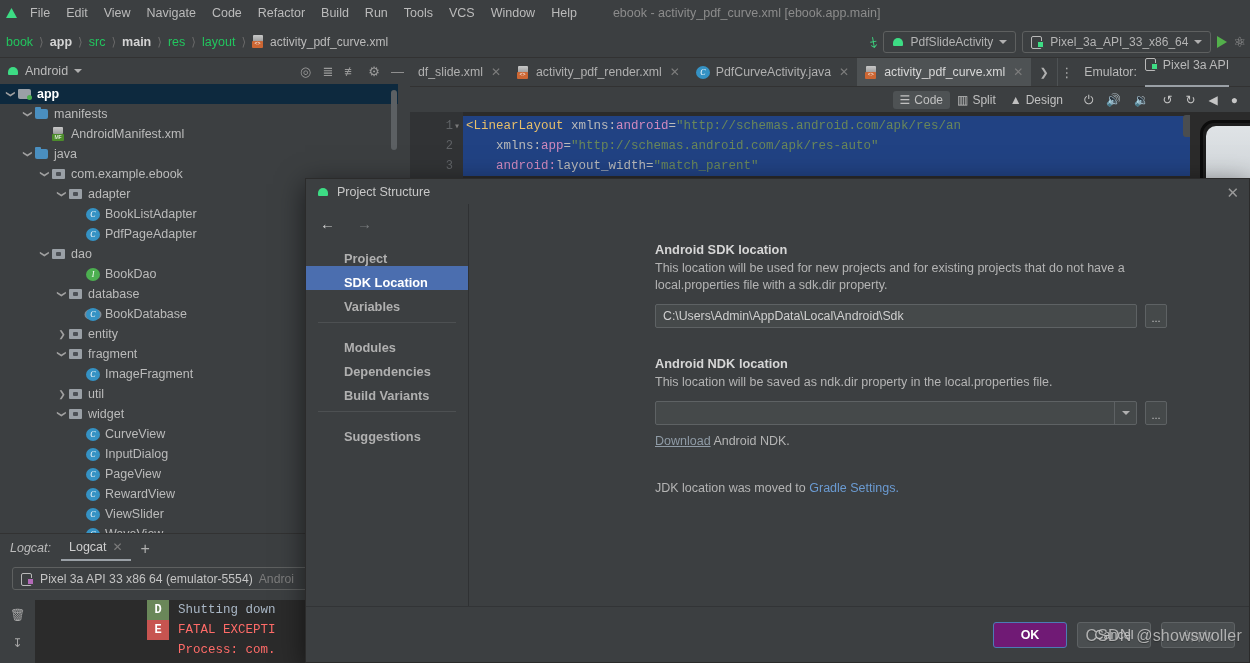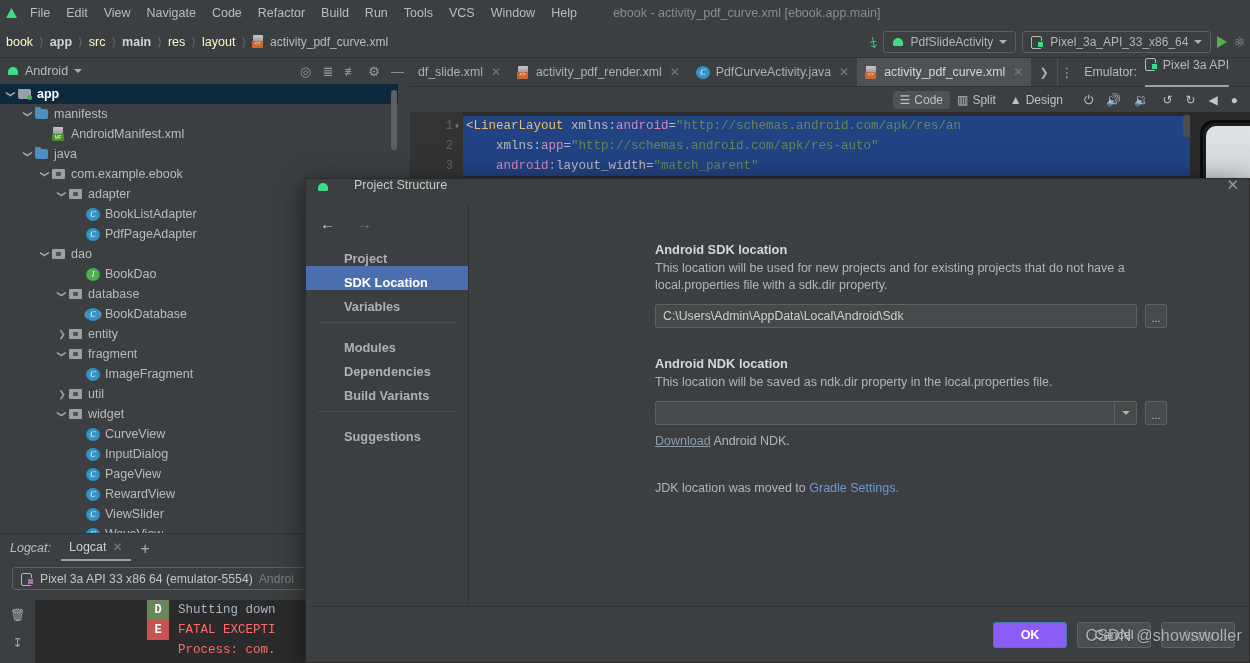--- a/index.html
+++ b/index.html
@@ -30,21 +30,21 @@
   }
 
   
   .navbar {
     position: absolute; left: 0; top: 26px; width: 1250px; height: 32px;
     background: #3c3f41;
     border-bottom: 1px solid #323232;
     display: flex; align-items: center;
   }
   .crumbs { display: flex; align-items: center; padding-left: 4px; }
-  .crumb { font-size: 12.5px; color: #fef9c3; padding: 0 2px;}
+  .crumb { font-size: 12.5px; color: #22c55e; padding: 0 2px;}
   .crumb.bold { color: #d4d4d4; font-weight: bold; }
   .crumb-sep { color: #6a6a6a; padding: 0 4px; font-size: 12px; }
   .crumb-file { display: flex; align-items: center; gap: 5px; color: #bbbbbb; padding-left:2px;}
   .xmlico {
     width: 13px; height: 13px; position: relative; display:inline-block;
   }
   .xmlico:before {
     content:""; position:absolute; left:1px; top:0; width:10px; height:7px;
     background: linear-gradient(#c8c8c8,#9a9a9a); border-radius:1px;
   }
@@ -225,21 +225,21 @@
   .lc-txt.d { color:#a9b7c6; }
   .lc-txt.e { color:#ff6b68; }
 
   
   .dialog {
     position:absolute; left:305px; top:178px; width:945px; height:485px;
     background:#3c3f41; border:1px solid #2b2b2b;
     box-shadow: 0 6px 26px rgba(0,0,0,0.55);
   }
   .dlg-title {
-    height:25px; display:flex; align-items:flex-end; gap:25px; padding:13px 10px;
+    height:25px; display:flex; align-items:center; gap:8px; padding:13px 10px;
     font-size:12.5px; color:#c8c8c8;
   }
   .dlg-close { margin-left:auto; color:#9a9a9a; font-size:15px; line-height:1; }
   .dlg-body { position:absolute; left:0; top:25px; right:0; bottom:56px; display:flex; }
   .dlg-side {
     width:163px; background:#3c3f41; border-right:1px solid #2f3133; position:relative;
   }
   .side-nav { height:38px; display:flex; align-items:center; gap:22px; padding-left:14px; font-size:15px; }
   .side-nav .back { color:#cfcfcf; }
   .side-nav .fwd { color:#777a7c; }
@@ -273,21 +273,21 @@
   .dlg-footer {
     position:absolute; left:0; right:0; bottom:0; height:56px;
     border-top:1px solid #323436;
     display:flex; align-items:center; justify-content:flex-end; gap:10px; padding-right:14px;
   }
   .btn {
     min-width:74px; height:26px; border-radius:3px; font-size:12.5px;
     display:flex; align-items:center; justify-content:center;
     border:1px solid #5e6264; background:#4a4e50; color:#c6c6c6;
   }
-  .btn.primary { background:#8b5cf6; border-color:#4c7cb5; color:#ffffff; font-weight:bold;}
+  .btn.primary { background:#701a75; border-color:#4c7cb5; color:#ffffff; font-weight:bold;}
   .btn.disabled { color:#7c7f81; }
 
   .watermark {
     position:absolute; right:8px; bottom:18px; font-size:16px; color:#c3c3c3;
     opacity:.85; font-family:"Liberation Sans", sans-serif; letter-spacing:.2px;
     text-shadow: 0 1px 1px rgba(0,0,0,.35);
   }
 </style>
 </head>
 <body>

